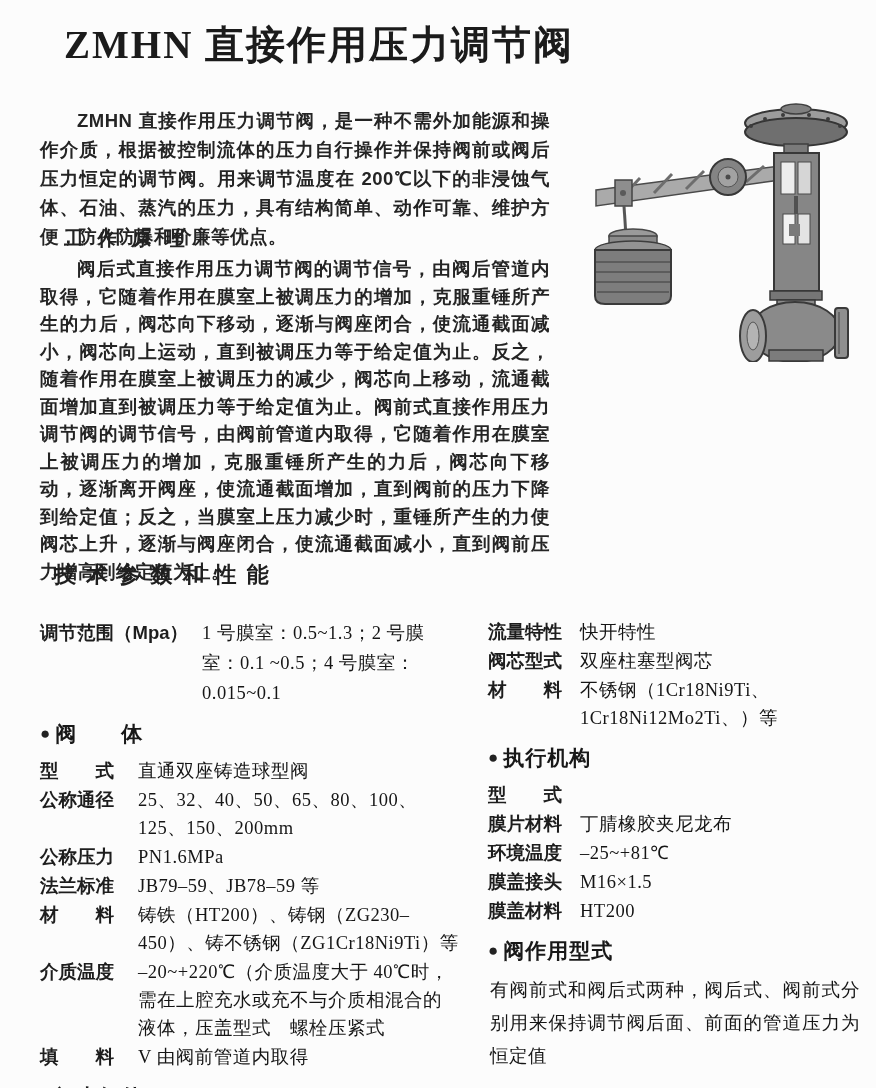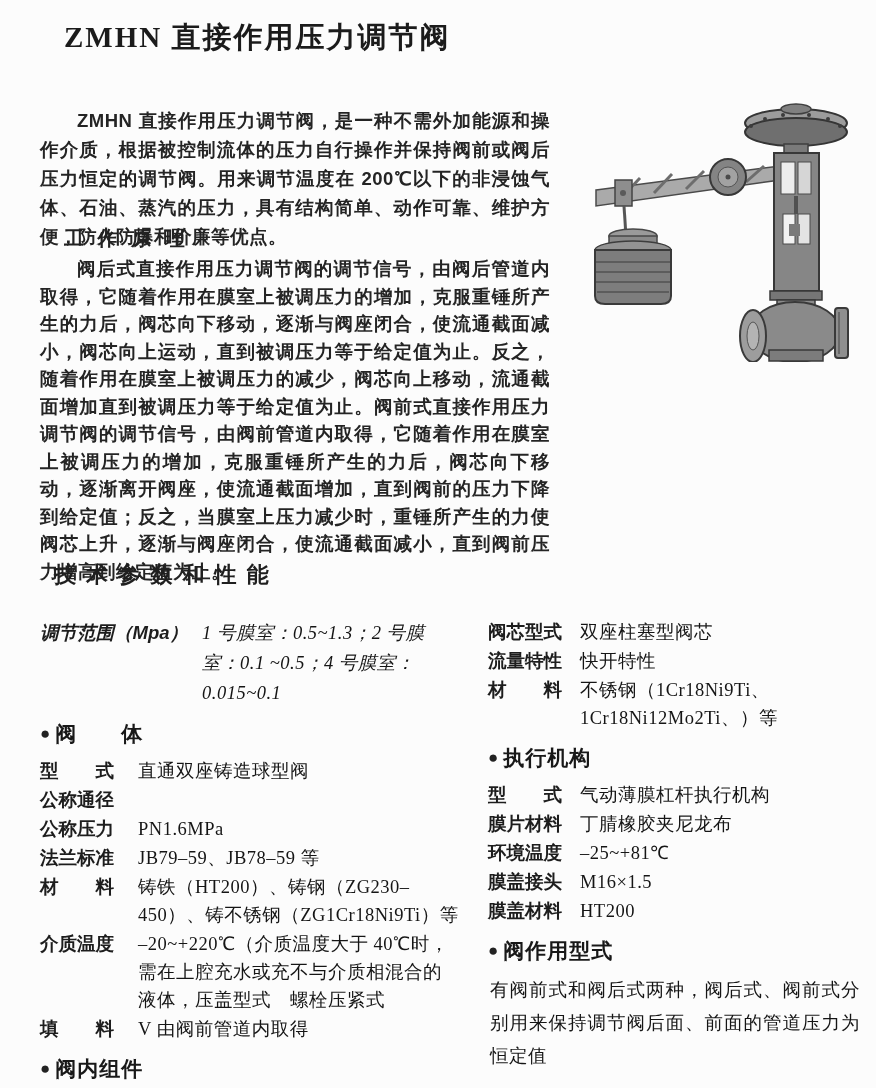--- a/index.html
+++ b/index.html
@@ -8,21 +8,21 @@
     width:876px;height:1088px;
     background:#fcfcfc;
     overflow:hidden;
     color:#1e1e1e;
     font-family:"Liberation Sans", sans-serif;
   }
   
   .doc-title{
     position:absolute;left:64px;top:18px;margin:0;
     font-family:"Liberation Serif", serif;
-    font-size:29px;font-weight:bold;letter-spacing:2px;color:#1b1b1b;
+    font-size:39px;font-weight:bold;letter-spacing:2px;color:#1b1b1b;
   }
   
   .para{
     position:absolute;margin:0;
     font-size:18.5px;font-weight:600;color:#242424;
     text-align:justify;text-indent:2em;letter-spacing:0.5px;
   }
   .intro{left:40px;top:106px;width:510px;line-height:29px;}
   .principle{left:40px;top:255px;width:510px;line-height:27.5px;}
   .sub-heading{
@@ -40,21 +40,21 @@
   .col-right{left:488px;width:372px;}
   .spec-row{display:flex;line-height:28px;font-size:18.5px;margin:0 0 1px 0;}
   .spec-label{
     flex:0 0 98px;font-weight:bold;color:#1d1d1d;white-space:nowrap;
   }
   .spec-label.wide{flex:0 0 162px;}
   .spec-value{
     flex:1;font-family:"Liberation Serif", serif;color:#151515;
     letter-spacing:0.5px;
   }
-  .range-row{line-height:30px;margin-bottom:5px;font-style:italic;}
+  .range-row{line-height:30px;margin-bottom:5px;}
   .bullet-heading{
     display:flex;align-items:center;
     font-size:21px;font-weight:bold;color:#181818;
     margin:12px 0 9px 0;letter-spacing:1px;
   }
   .bullet{font-size:17px;margin-right:4px;color:#222;}
   .section-para{
     margin:2px 0 6px 2px;
     font-family:Liberation Serif, serif;
     font-size:18.5px;line-height:33px;color:#151515;
@@ -150,20 +150,21 @@
       <span class="bullet">●</span>
       <span>阀　　体</span>
     </div>
 
     <div class="spec-row">
       <span class="spec-label">型　　式</span>
       <span class="spec-value">直通双座铸造球型阀</span>
     </div>
     <div class="spec-row">
       <span class="spec-label">公称通径</span>
+      <span class="spec-value">25、32、40、50、65、80、100、125、150、200mm</span>
     </div>
     <div class="spec-row">
       <span class="spec-label">公称压力</span>
       <span class="spec-value">PN1.6MPa</span>
     </div>
     <div class="spec-row">
       <span class="spec-label">法兰标准</span>
       <span class="spec-value">JB79–59、JB78–59 等</span>
     </div>
     <div class="spec-row">
@@ -181,40 +182,39 @@
 
     <div class="bullet-heading">
       <span class="bullet">●</span>
       <span>阀内组件</span>
     </div>
   </div>
 
   <div class="col col-right">
 
     <div class="spec-row">
+      <span class="spec-label">流量特性</span>
+      <span class="spec-value">快开特性</span>
+    </div>
+    <div class="spec-row">
       <span class="spec-label">阀芯型式</span>
       <span class="spec-value">双座柱塞型阀芯</span>
     </div>
     <div class="spec-row">
-      <span class="spec-label">流量特性</span>
-      <span class="spec-value">快开特性</span>
-    </div>
-    <div class="spec-row">
       <span class="spec-label">材　　料</span>
       <span class="spec-value">不锈钢（1Cr18Ni9Ti、1Cr18Ni12Mo2Ti、）等</span>
     </div>
 
     <div class="bullet-heading">
       <span class="bullet">●</span>
       <span>执行机构</span>
     </div>
 
     <div class="spec-row">
       <span class="spec-label">型　　式</span>
-      <span class="spec-value">气动薄膜杠杆执行机构</span>
     </div>
     <div class="spec-row">
       <span class="spec-label">膜片材料</span>
       <span class="spec-value">丁腈橡胶夹尼龙布</span>
     </div>
     <div class="spec-row">
       <span class="spec-label">环境温度</span>
       <span class="spec-value">–25~+81℃</span>
     </div>
     <div class="spec-row">

